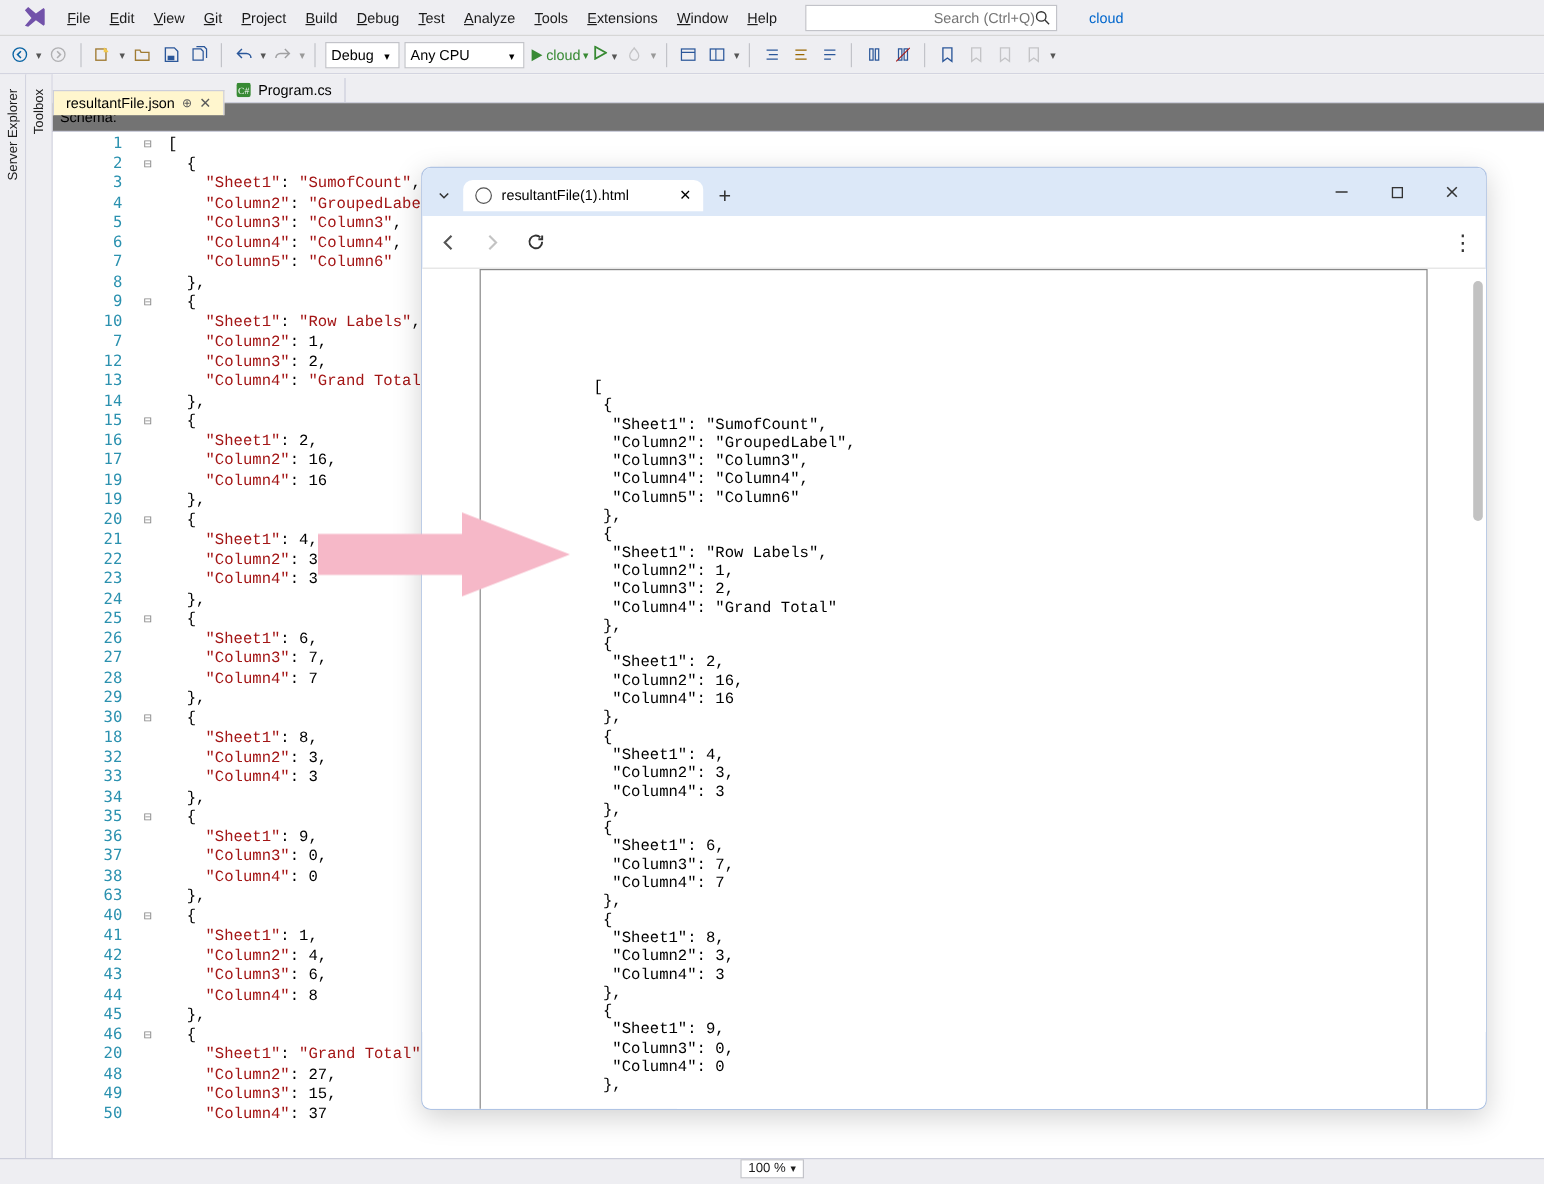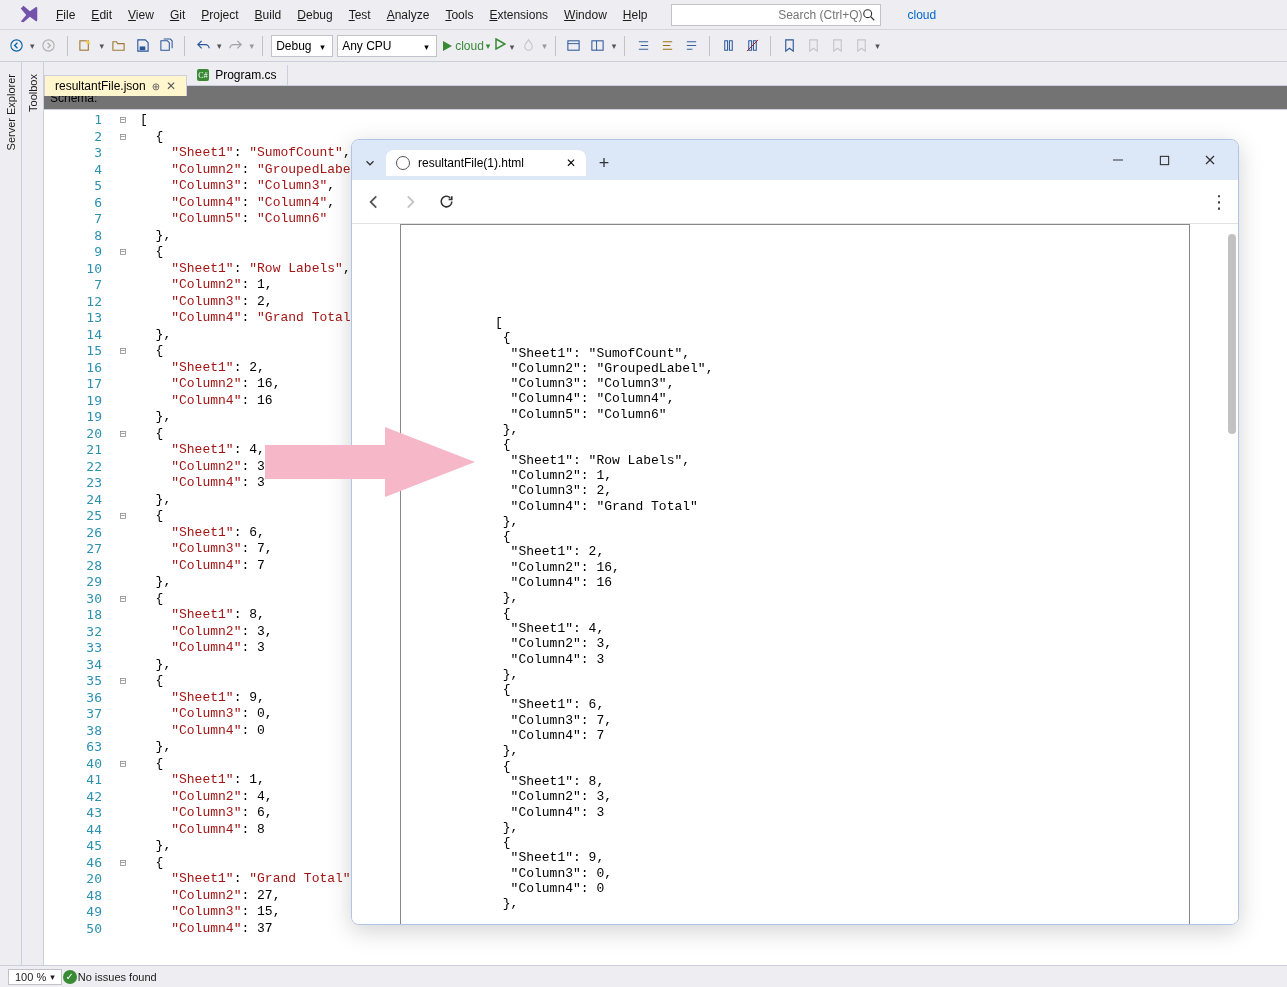--- a/index.html
+++ b/index.html
@@ -46,21 +46,21 @@
   .foldcol { width: 26px; background:#fff; padding-top:2px; font-family: Consolas, monospace; font-size:11px; line-height:16.5px; color:#888; user-select:none; }
   .foldcol div { height:16.5px; display:flex; align-items:center; justify-content:center; }
   .code { flex:1; font-family: Consolas, "Courier New", monospace; font-size:13px; line-height:16.5px; padding:2px 0 2px 4px; white-space:pre; color:#000; }
   .s-key { color:#a31515; }
   .s-str { color:#a31515; }
   .s-num { color:#000; }
   .s-punc { color:#000; }
   .s-colon { color:#000; }
 
   
-  .statusbar { height:22px; background:#eeeef2; border-top:1px solid #cccedb; display:flex; align-items:center; padding:0 8px; gap:1px; font-size:11px; color:#1b1b1b; }
+  .statusbar { height:22px; background:#eeeef2; border-top:1px solid #cccedb; display:flex; align-items:center; padding:0 8px; gap:16px; font-size:11px; color:#1b1b1b;flex-direction:column; }
   .status-ok { width:14px; height:14px; border-radius:50%; background:#388a34; display:inline-flex; align-items:center; justify-content:center; color:#fff; font-size:10px; }
   .zoom-dd { border:1px solid #c2c3c9; background:#fff; padding:1px 6px; display:flex; align-items:center; gap:4px; }
 
   
   .browser { position:absolute; left:351px; top:139px; width:888px; height:786px; background:#fff; border:1px solid #b0c4e4; border-radius:8px; box-shadow: 0 6px 24px rgba(0,0,0,0.18); display:flex; flex-direction:column; overflow:hidden; }
   .b-titlebar { height:40px; background:#dce8f8; display:flex; align-items:center; padding:0 6px; gap:4px; }
   .b-tab { background:#fff; border-radius:8px 8px 0 0; display:flex; align-items:center; gap:8px; padding:6px 10px; margin-top:6px; min-width:200px; }
   .b-tab .favicon { width:14px; height:14px; border-radius:50%; border:1.5px solid #555; display:inline-block; }
   .b-newtab { width:28px; height:28px; display:flex; align-items:center; justify-content:center; margin-top:6px; cursor:pointer; color:#333; font-size:18px; }
   .b-winbtns { margin-left:auto; display:flex; gap:2px; }

